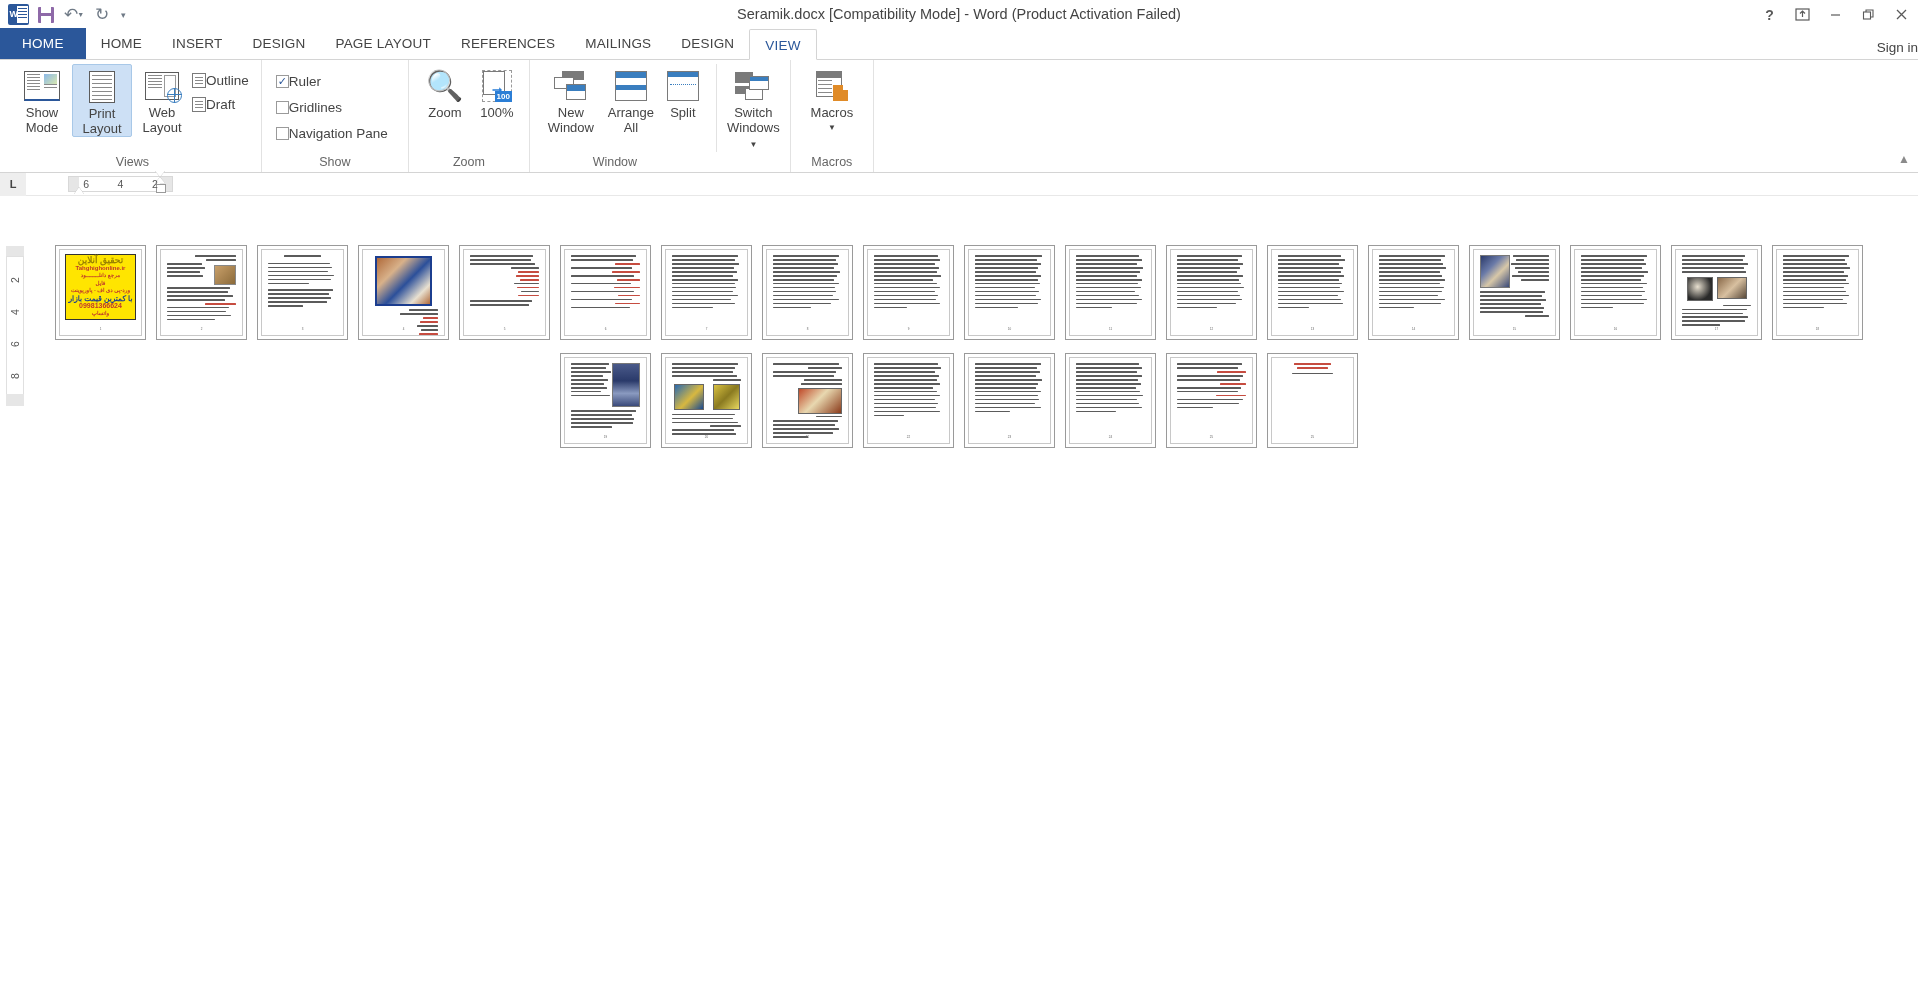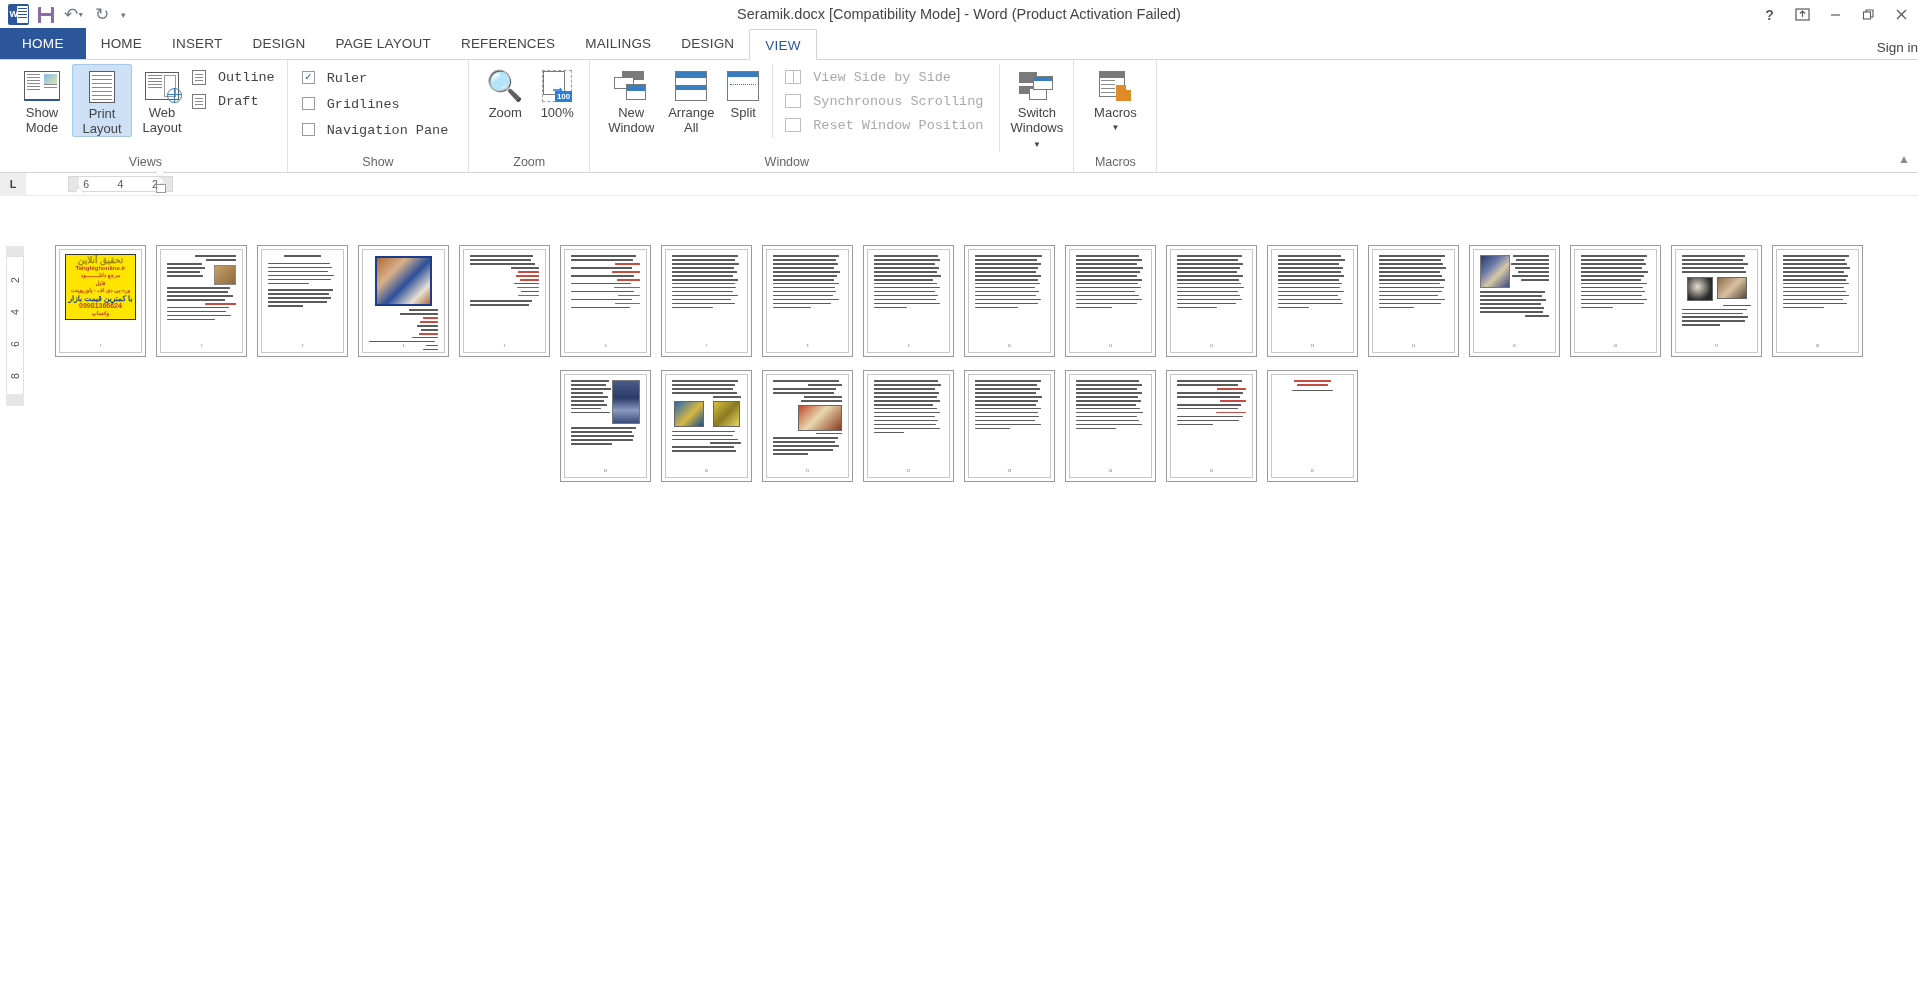--- a/index.html
+++ b/index.html
@@ -161,22 +161,22 @@
     padding-top: 3px;
     font-size: 13px; color: #444;
     line-height: 15px; text-align: center;
   }
   .bigbtn.sel { background: #cde0f5; border: 1px solid #a8c8e8; border-radius: 2px; }
   .bigbtn .ico { height: 38px; display: flex; align-items: center; justify-content: center; }
   .bigbtn .lbl { }
 
   .checkcol { display: flex; flex-direction: column; padding-top: 4px; gap: 4px; }
   .checkrow, .smallrow {
-    display: flex; align-items: flex-start; gap: 12px;
-    font-size: 13.5px; color: #444; height: 20px; padding-right: 6px; font-family: Liberation Mono, monospace;
+    display: flex; align-items: center; gap: 0;
+    font-size: 13.5px; color: #444; height: 20px; padding-right: 6px;
   }
   .checkrow.dim, .smallrow.dim { color: #a9a9a9; }
   .cbox {
     width: 13px; height: 13px; border: 1px solid #9a9a9a; background: #fff;
     display: flex; align-items: center; justify-content: center;
     font-size: 11px; color: #2b579a; line-height: 1;
   }
   .docicon {
     width: 14px; height: 15px; border: 1px solid #7a7a7a; background: #fff;
     position: relative; flex: 0 0 auto;
@@ -336,21 +336,21 @@
     position: absolute; left: 0; top: 0; right: 0; bottom: 0;
     padding-top: 49px;
     display: flex; flex-direction: column; align-items: center;
   }
   .page-row {
     display: flex; justify-content: center; gap: 10px;
   }
   .page-row.row2 { margin-top: 13px; }
 
   .thumb {
-    width: 91px; height: 112px;
+    width: 91px; height: 95px;
     background: #ffffff;
     border: 1px solid #9a9a9a;
     padding: 3px;
     position: relative;
     flex: 0 0 auto;
   }
   .thumb .inner {
     width: 100%; height: 100%;
     border: 1px solid #c8c8c8;
     background: #ffffff;
@@ -596,37 +596,20 @@
         <div class="lbl">Arrange</div>
         <div class="lbl">All</div>
       </div>
       <div class="bigbtn" style="width:46px;">
         <div class="ico">
             <div class="ico-split"></div>
           </div>
         <div class="lbl">Split</div>
       </div>
 
-      <div class="checkcol" style="padding-top:6px; padding-left:12px; border-left:1px solid #e2e2e2; margin-left:6px;">
-        <div class="smallrow dim">
-          <span class="mini-icon mi-sbs">
-              <span></span>
-              <span></span>
-            </span>
-          <span>View Side by Side</span>
-        </div>
-        <div class="smallrow dim">
-          <span class="mini-icon mi-sync"></span>
-          <span>Synchronous Scrolling</span>
-        </div>
-        <div class="smallrow dim">
-          <span class="mini-icon mi-reset"></span>
-          <span>Reset Window Position</span>
-        </div>
-      </div>
 
       <div class="bigbtn" style="width:68px; margin-left:10px; border-left:1px solid #e2e2e2; padding-left:6px;">
         <div class="ico">
             <div class="ico-switchwin">
               <div class="s1"></div>
               <div class="s3"></div>
               <div class="s4"></div>
               <div class="s2"></div>
             </div>
           </div>

